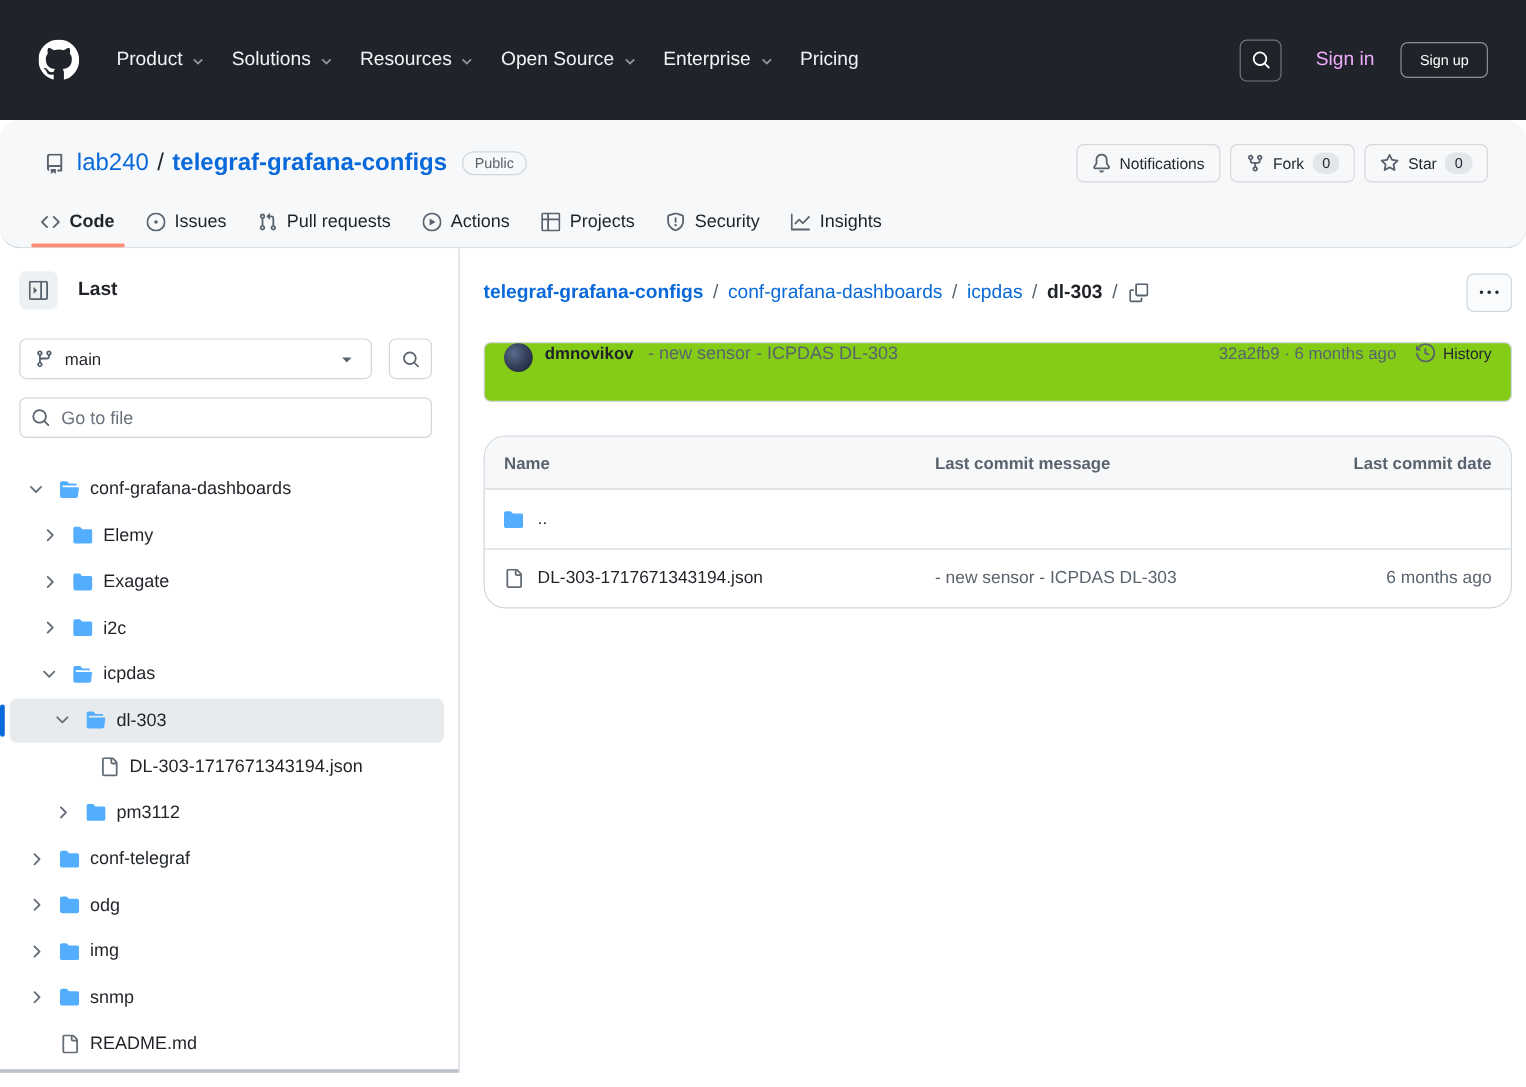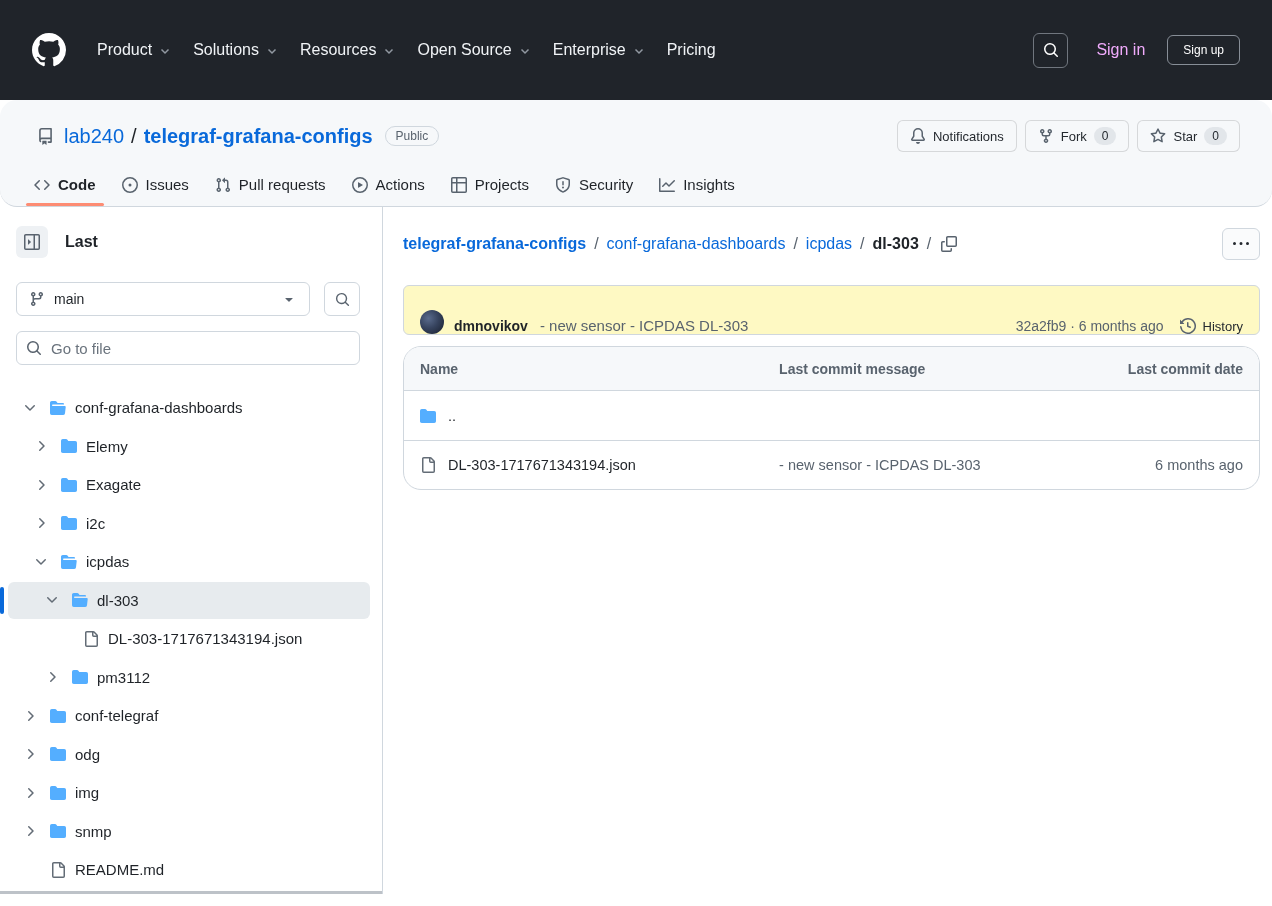--- a/index.html
+++ b/index.html
@@ -93,21 +93,21 @@
   .crumb a, .crumb .cur { text-decoration:none; }
   .crumb .link { color:#0969da; }
   .crumb .link-bold { color:#0969da; font-weight:700; }
   .crumb .cur { color:#1f2328; font-weight:700; }
   .crumb-sep { color:#59636e; margin:0 8px; }
   .copy-path-btn { border:none; background:transparent; color:#59636e; cursor:pointer; padding:2px; }
   .kebab-btn { margin-left:auto; width:38px; height:32px; border:1px solid #d0d7de; border-radius:6px;
     background:#fafbfc; display:flex; align-items:center; justify-content:center; color:#24292f; cursor:pointer; }
 
   .commit-box { height:50px; border:1px solid #d0d7de; border-radius:6px; display:flex;
-    align-items:flex-end; padding:0 16px; margin-bottom:11px; background:#fef9c3; }
+    align-items:flex-start; padding:0 16px; margin-bottom:28px; background:#84cc16; }
   .avatar { width:24px; height:24px; border-radius:50%; margin-right:10px;
     background: radial-gradient(circle at 35% 35%, #5a6b8c 0%, #36435e 45%, #171d2b 100%); }
   .commit-author { font-weight:700; font-size:14px; }
   .commit-msg { color:#59636e; font-size:15px; margin-left:12px; }
   .commit-right { margin-left:auto; display:flex; align-items:center; gap:16px; }
   .commit-meta { color:#59636e; font-size:14px; }
   .history-link { display:flex; align-items:center; gap:7px; font-size:13px; color:#24292f; cursor:pointer; }
   .history-link .h-ico { color:#59636e; }
 
   .file-table { border:1px solid #d0d7de; border-radius:18px; overflow:hidden; }

